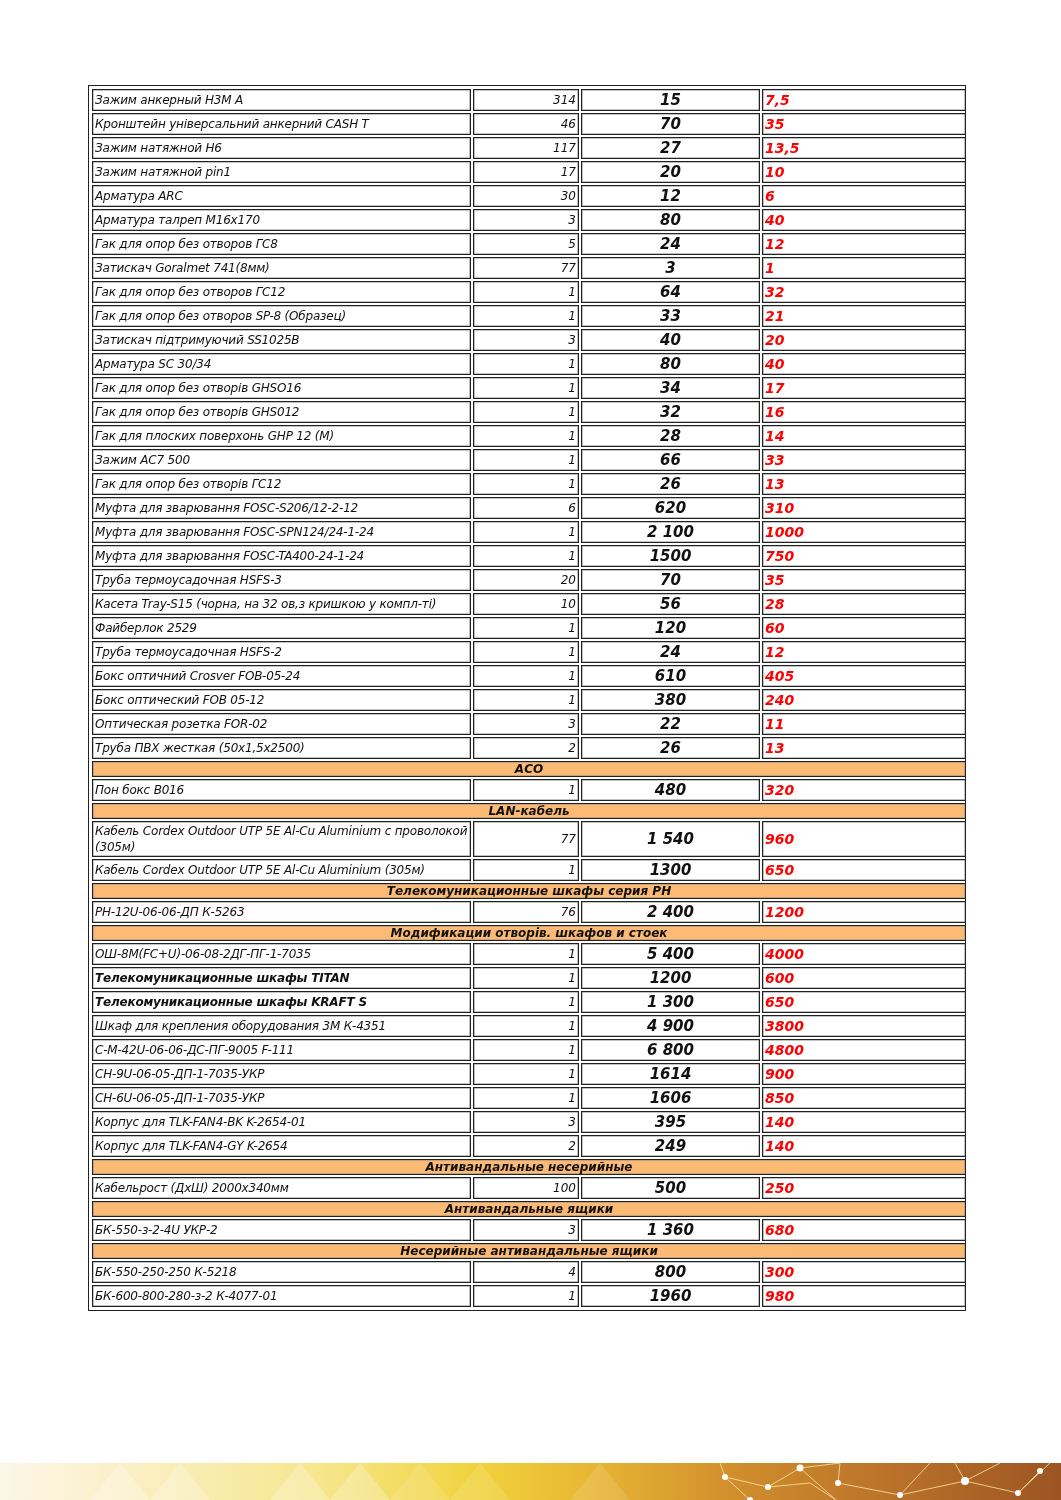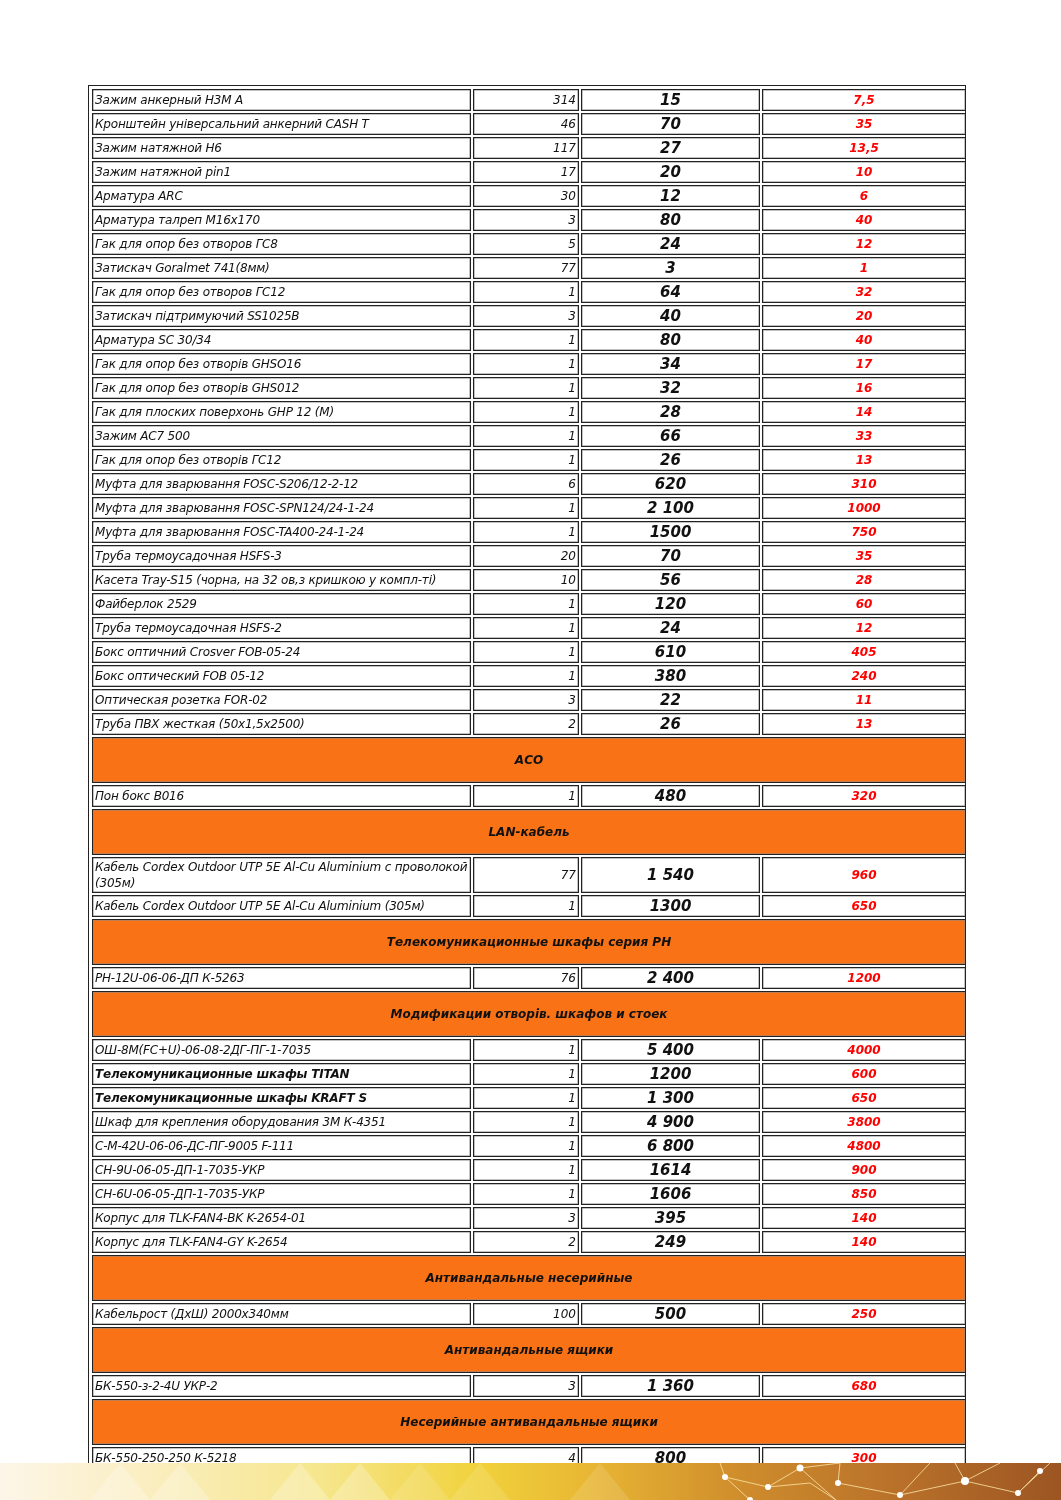--- a/index.html
+++ b/index.html
@@ -21,24 +21,24 @@
   }
   table.price td {
     border: 1px solid #222; box-shadow: inset 0 0 0 0.5px #888;
     padding: 0 2px; height: 20px; vertical-align: middle;
     background: #fff;
   }
   td.name { font-size: 12px; text-align: left; vertical-align: top; line-height: 16px; padding-top: 1px; letter-spacing: -0.2px; }
   td.name.bold { font-weight: bold; }
   td.qty { font-size: 12px; text-align: right; padding-top: 4px; vertical-align: bottom; }
   td.price-c { font-size: 15px; font-weight: bold; text-align: center; vertical-align: bottom; }
-  td.disc { font-size: 12px; font-weight: bold; text-align: center; color: #ff0000; vertical-align: bottom; line-height: 18px; }
+  td.disc { font-size: 14px; font-weight: bold; text-align: left; color: #ff0000; vertical-align: bottom; line-height: 18px; }
   tr.section td {
-    background: #f97316; height: 14px; font-size: 12px; font-weight: bold;
-    text-align: center; line-height: 14px; padding: 15px;
+    background: #fdba74; height: 14px; font-size: 12px; font-weight: bold;
+    text-align: center; line-height: 14px; padding: 0;
   }
   tr.tall td.name { line-height: 16px; }
   tr.tall td { height: 34px; }
   tr.tall td.qty, tr.tall td.price-c, tr.tall td.disc { vertical-align: middle; }
 
   .footer-band {
     position: absolute; left: 0; top: 1463px; width: 1061px; height: 37px; overflow: hidden;
   }
   .footer-band svg { display: block; }
 </style>
@@ -100,20 +100,26 @@
           <td class="name">Затискач Goralmet 741(8мм)</td>
           <td class="qty">77</td>
           <td class="price-c">3</td>
           <td class="disc">1</td>
         </tr>
         <tr>
           <td class="name">Гак для опор без отворов ГС12</td>
           <td class="qty">1</td>
           <td class="price-c">64</td>
           <td class="disc">32</td>
+        </tr>
+        <tr>
+          <td class="name">Гак для опор без отворов SP-8 (Образец)</td>
+          <td class="qty">1</td>
+          <td class="price-c">33</td>
+          <td class="disc">21</td>
         </tr>
         <tr>
           <td class="name">Затискач підтримуючий SS1025B</td>
           <td class="qty">3</td>
           <td class="price-c">40</td>
           <td class="disc">20</td>
         </tr>
         <tr>
           <td class="name">Арматура SC 30/34</td>
           <td class="qty">1</td>

